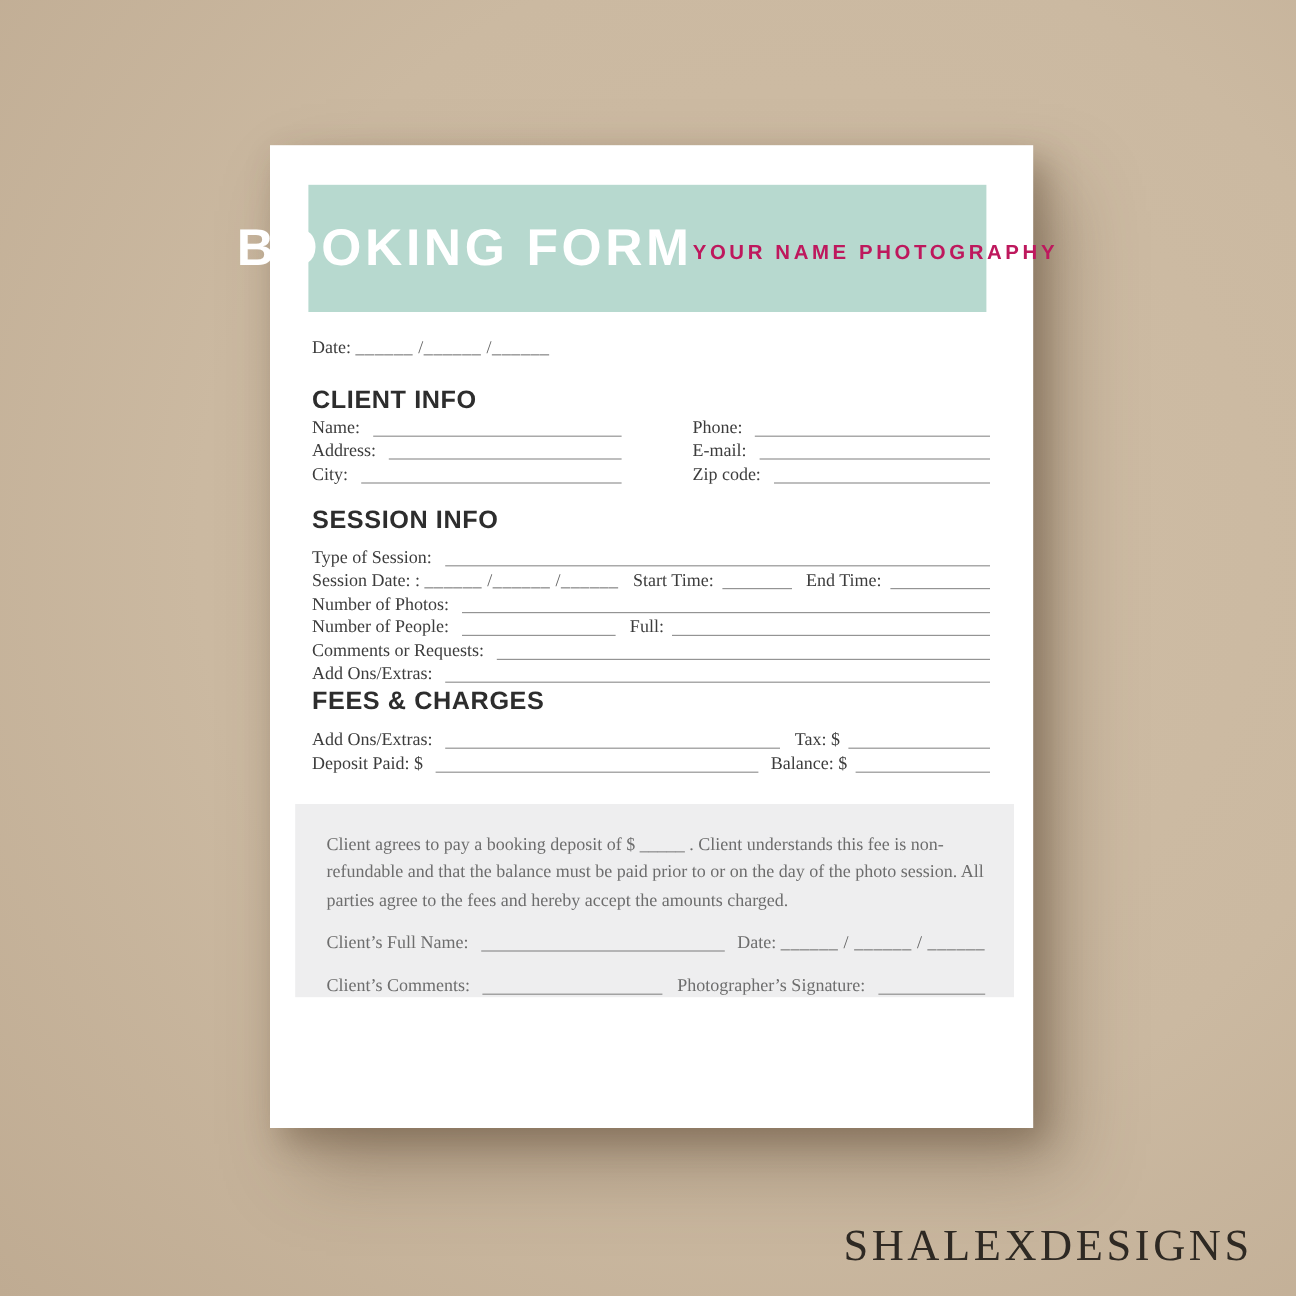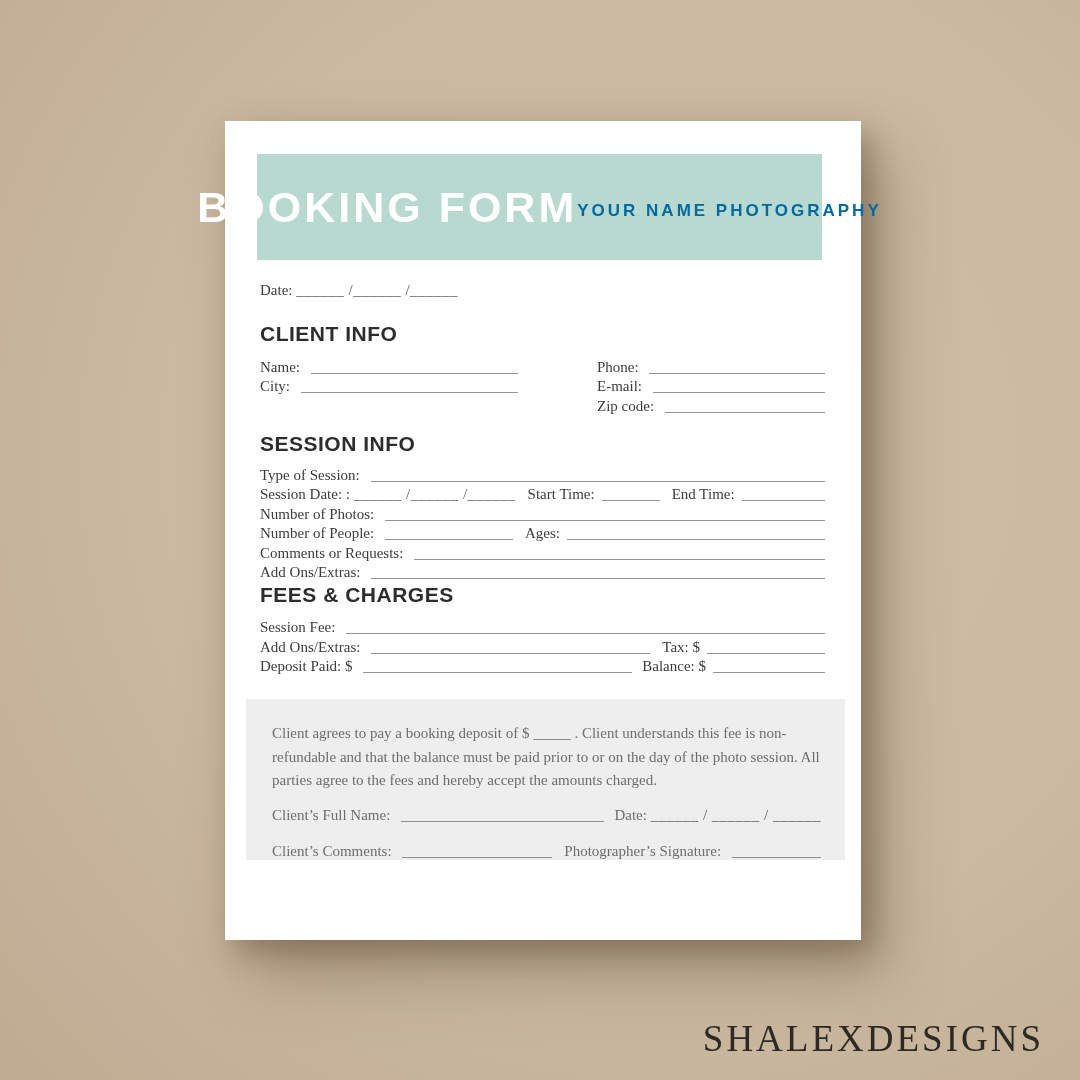--- a/index.html
+++ b/index.html
@@ -17,21 +17,21 @@
   .band{
     margin:33px 39px 0 32px;height:106px;background:#b7d9cf;
     display:flex;flex-direction:row;justify-content:center;align-items:center;
   }
   .band .title{
     font-family:"Liberation Sans",sans-serif;font-weight:700;font-size:43px;line-height:46px;
     letter-spacing:3px;color:#ffffff;white-space:nowrap;
   }
   .band .subtitle{
     font-family:"Liberation Sans",sans-serif;font-weight:700;font-size:17px;line-height:20px;
-    letter-spacing:3px;color:#0369a1;margin-top:8px;white-space:nowrap;
+    letter-spacing:3px;color:#be185d;margin-top:8px;white-space:nowrap;
   }
   .content{margin:0 36px 0 35px;}
   .frow{
     display:flex;align-items:flex-end;height:19.4px;
     font-size:15px;line-height:19px;color:#3c3c3c;
   }
   .lbl{white-space:pre;}
   .blanks{white-space:pre;color:#5f5f5f;letter-spacing:.5px;}
   .line{flex:1 1 auto;border-bottom:1px solid #949494;margin:0 0 3px 7px;height:0;}
   .line.f58{flex:0 0 58px;}
@@ -40,21 +40,21 @@
   .line.f112{flex:0 0 112px;}
   .line.f150{flex:0 0 150px;}
   .ml12{margin-left:12px;}
   .ml10{margin-left:10px;}
   .section-heading{
     font-family:"Liberation Sans",sans-serif;font-weight:700;font-size:21px;line-height:26px;
     letter-spacing:.5px;color:#2d2d2d;margin:0;
   }
   .date-row{margin-top:21px;}
   .h-client{margin-top:21px;}
-  .cols{display:flex;margin-top:10px;gap:20px;}
+  .cols{display:flex;margin-top:0;}
   .col-left{width:258px;margin-right:59px;}
   .col-right{flex:1;}
   .h-session{margin-top:15px;}
   .session-rows{margin-top:9px;}
   .h-fees{}
   .fees-rows{margin-top:10px;}
   .agreement{
     margin:23px 16px 0 21px;height:161px;background:#eeeeef;box-sizing:border-box;
     padding:23px 24px 0 26px;
   }
@@ -90,20 +90,24 @@
 
     <h2 class="section-heading h-client">CLIENT INFO</h2>
 
     <div class="cols">
       <div class="col-left">
         <div class="frow">
           <span class="lbl">Name: </span>
           <span class="line"></span>
         </div>
         <div class="frow">
+          <span class="lbl">Address: </span>
+          <span class="line"></span>
+        </div>
+        <div class="frow">
           <span class="lbl">City: </span>
           <span class="line"></span>
         </div>
       </div>
       <div class="col-right">
         <div class="frow">
           <span class="lbl">Phone: </span>
           <span class="line"></span>
         </div>
         <div class="frow">
@@ -132,40 +136,36 @@
         <span class="lbl ml12">End Time:</span>
         <span class="line"></span>
       </div>
       <div class="frow">
         <span class="lbl">Number of Photos: </span>
         <span class="line"></span>
       </div>
       <div class="frow">
         <span class="lbl">Number of People: </span>
         <span class="line f128"></span>
-        <span class="lbl ml12">Ages:</span>
+        <span class="lbl ml12">Full:</span>
         <span class="line"></span>
       </div>
       <div class="frow">
         <span class="lbl">Comments or Requests: </span>
         <span class="line"></span>
       </div>
       <div class="frow">
         <span class="lbl">Add Ons/Extras: </span>
         <span class="line"></span>
       </div>
     </div>
 
     <h2 class="section-heading h-fees">FEES &amp; CHARGES</h2>
 
     <div class="fees-rows">
-      <div class="frow">
-        <span class="lbl">Session Fee: </span>
-        <span class="line"></span>
-      </div>
       <div class="frow">
         <span class="lbl">Add Ons/Extras: </span>
         <span class="line"></span>
         <span class="lbl ml12">Tax: $</span>
         <span class="line f118"></span>
       </div>
       <div class="frow">
         <span class="lbl">Deposit Paid: $ </span>
         <span class="line"></span>
         <span class="lbl ml10">Balance: $</span>

